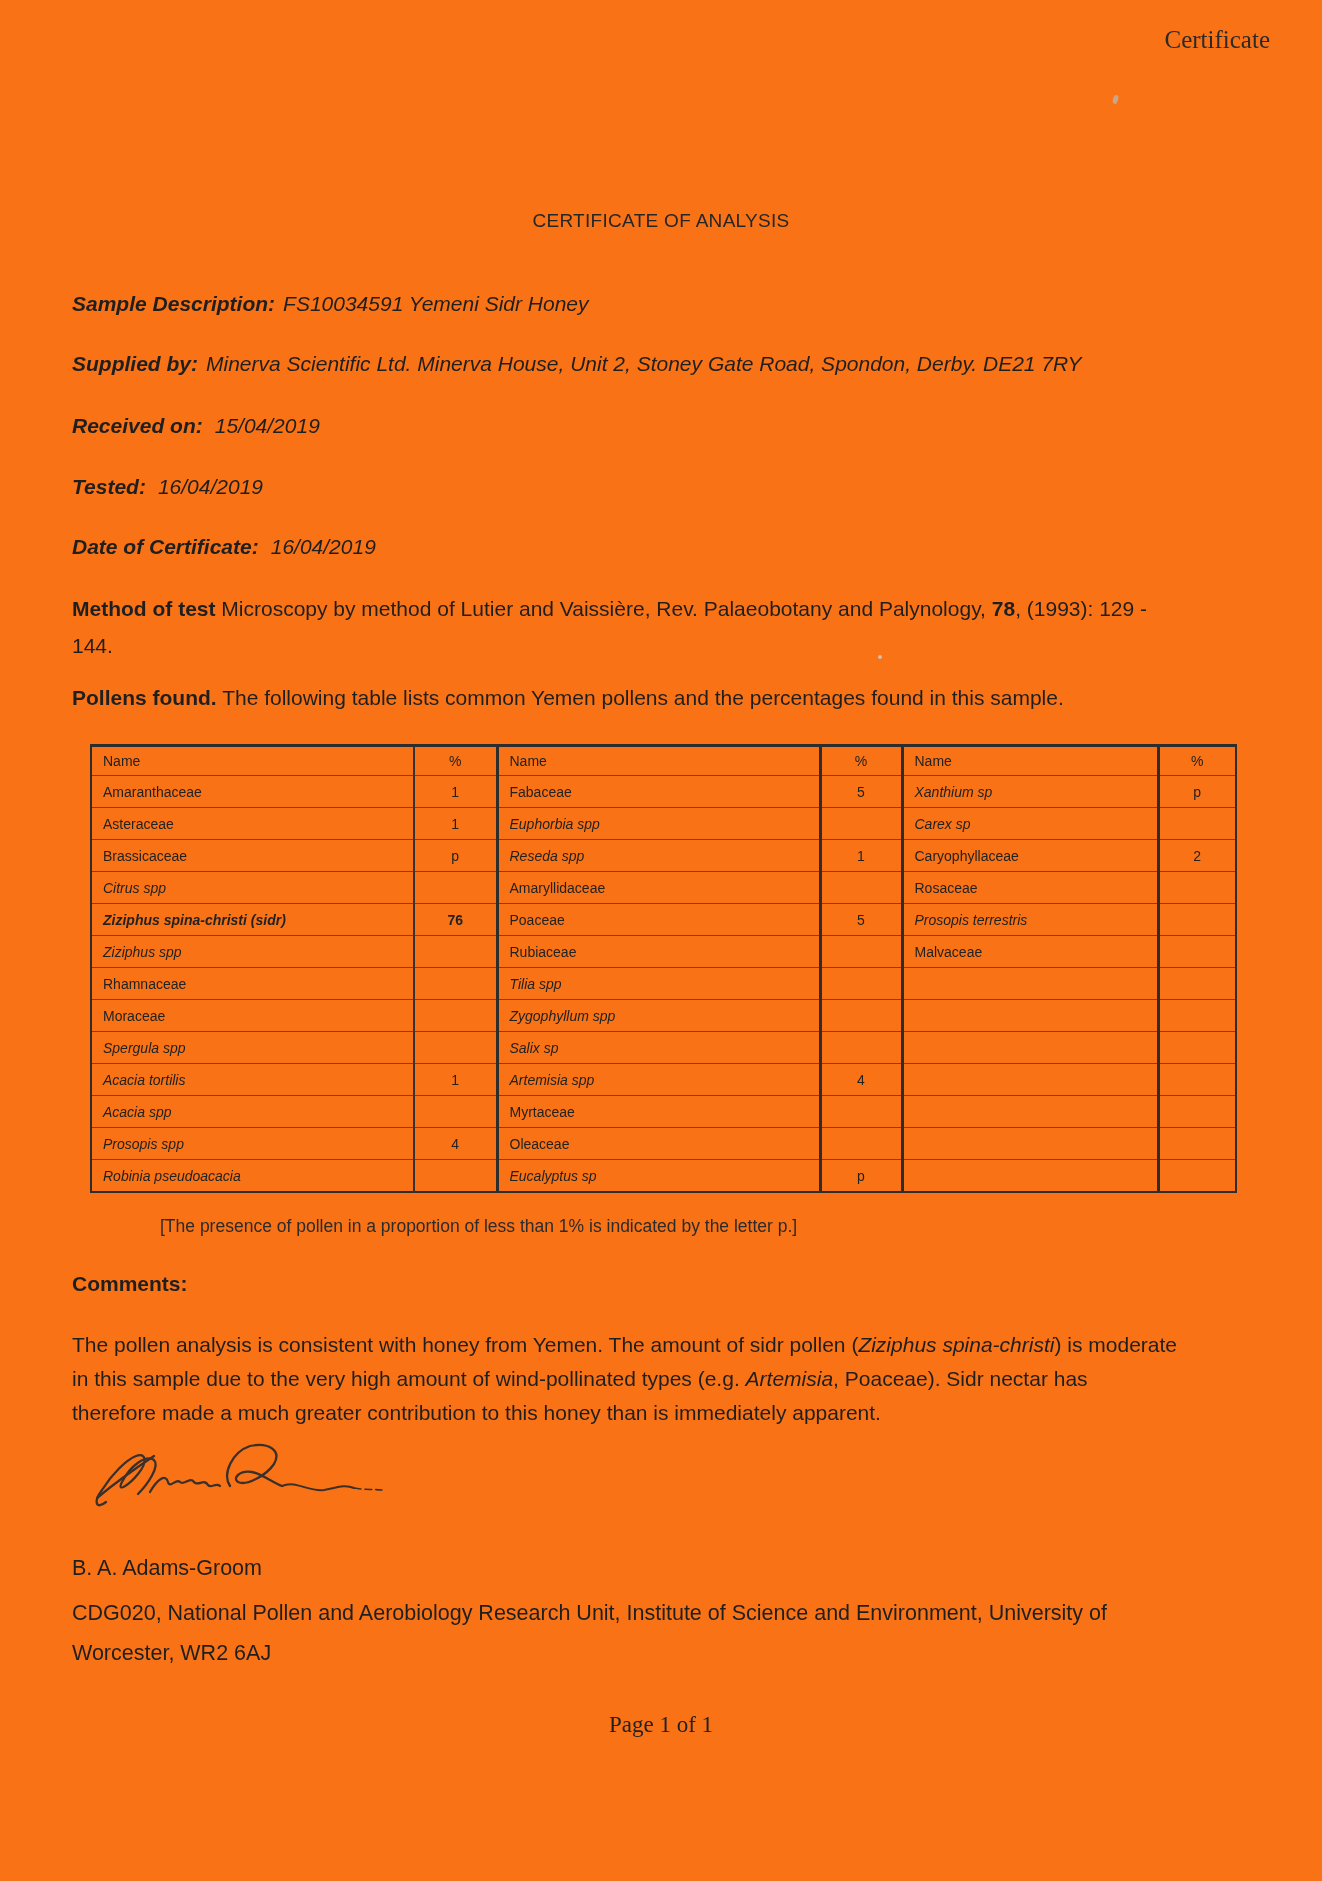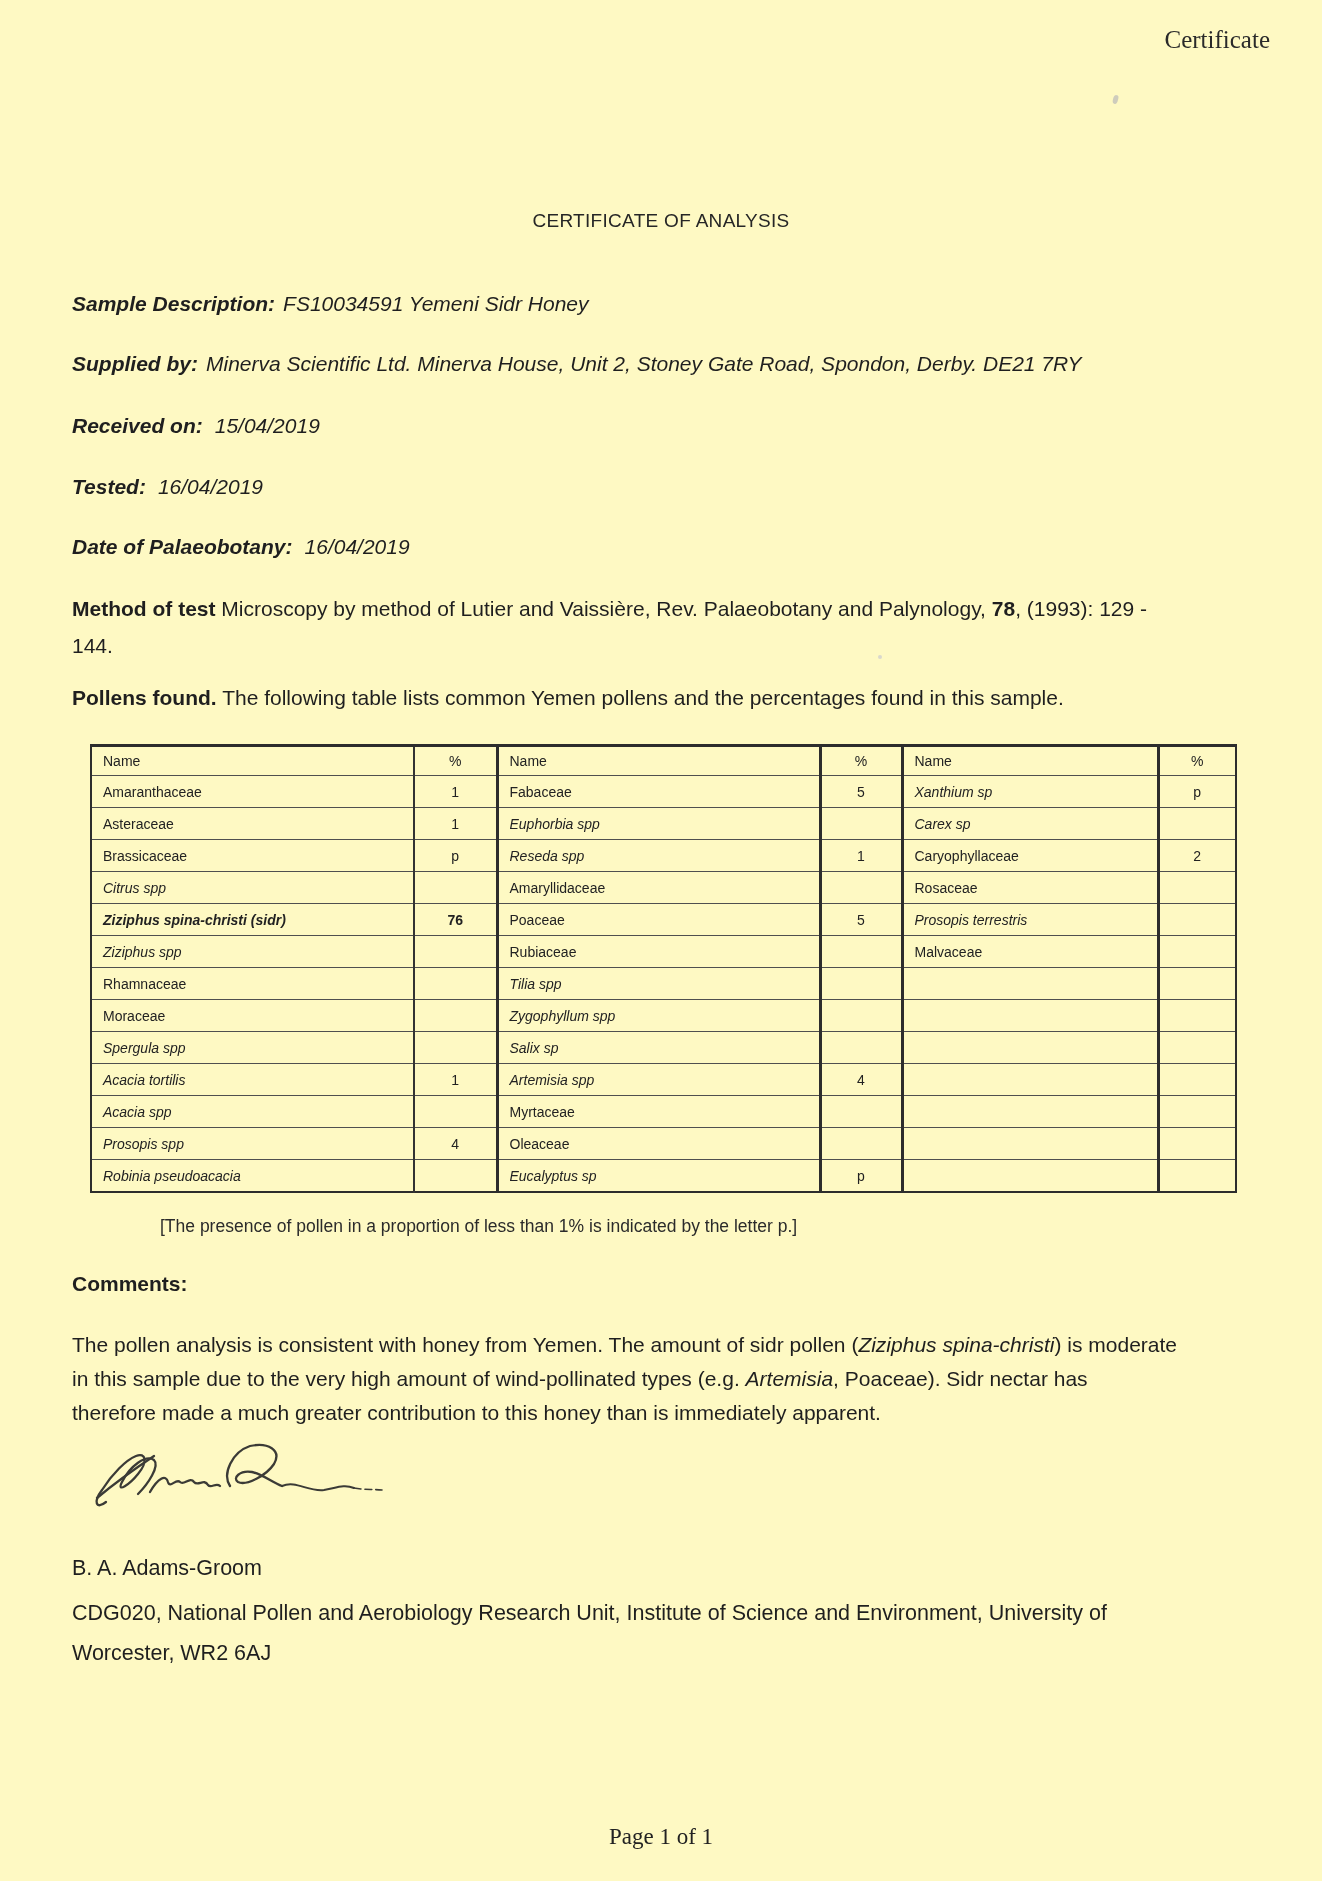--- a/index.html
+++ b/index.html
@@ -1,19 +1,19 @@
 <!DOCTYPE html>
 <html><head>
 <meta charset="utf-8">
 <style>
   html,body{margin:0;padding:0;background:#e8e8e8;}
   .page{
     position:relative;
     width:1322px;height:1881px;
-    background:#fef9c3;
+    background:#f97316;
     margin:0 auto;
     font-family:"Liberation Sans",sans-serif;
     color:#1f1f1f;
     overflow:hidden;
   }
   .abs{position:absolute;}
   .b{font-weight:bold;}
   .i{font-style:italic;}
   .corner-label{
     top:26px;right:52px;
@@ -50,21 +50,21 @@
   .pollen-table td.cell-pct{text-align:center;}
   .pollen-table td.g1,.pollen-table td.g2{border-left:3px solid #2d2d2d;}
   .pollen-table td:first-child{border-left:none;}
   .footnote{top:1216px;left:160px;font-size:17.5px;color:#2b2b2b;}
   .comments-heading{top:1272px;left:72px;font-size:21px;font-weight:bold;}
   .comment-para{top:1328px;left:72px;width:1210px;font-size:21px;line-height:34px;}
   .signature-wrap{top:1440px;left:92px;width:300px;height:75px;}
   .signer-name{top:1556px;left:72px;font-size:21.5px;}
   .signer-org{top:1593px;left:72px;width:1140px;font-size:21.5px;line-height:40px;}
   .page-footer{
-    top:1824px;left:0;width:100%;
+    top:1712px;left:0;width:100%;
     text-align:center;
     font-family:"Liberation Serif",serif;
     font-size:23px;color:#222;
   }
   .speck1{top:95px;left:1113px;width:5px;height:9px;border-radius:60% 40% 50% 50%;background:#b9b9b9;transform:rotate(14deg);opacity:.7;}
   .speck2{top:655px;left:878px;width:4px;height:4px;border-radius:50%;background:#cfcfcf;opacity:.8;}
 </style>
 </head>
 <body>
 
@@ -82,21 +82,21 @@
   <div class="abs field" style="top:352px;">
     <span class="field-label">Supplied by:</span><span class="field-value">Minerva Scientific Ltd. Minerva House, Unit 2, Stoney Gate Road, Spondon, Derby. DE21 7RY</span>
   </div>
   <div class="abs field" style="top:414px;">
     <span class="field-label">Received on:</span><span class="field-value" style="margin-left:12px;">15/04/2019</span>
   </div>
   <div class="abs field" style="top:475px;">
     <span class="field-label">Tested:</span><span class="field-value" style="margin-left:12px;">16/04/2019</span>
   </div>
   <div class="abs field" style="top:535px;">
-    <span class="field-label">Date of Palaeobotany:</span><span class="field-value" style="margin-left:12px;">16/04/2019</span>
+    <span class="field-label">Date of Certificate:</span><span class="field-value" style="margin-left:12px;">16/04/2019</span>
   </div>
 
   <div class="abs para" style="top:590px;"><span class="b">Method of test </span><span>Microscopy by method of Lutier and Vaissière, Rev. Palaeobotany and Palynology, </span><span class="b">78</span><span>, (1993): 129 -</span><br><span>144.</span></div>
 
   <div class="abs pollens-line" style="top:686px;"><span class="b">Pollens found.</span><span> The following table lists common Yemen pollens and the percentages found in this sample.</span></div>
 
   <table class="abs pollen-table">
     <colgroup>
       <col style="width:323px">
         <col style="width:83px">

